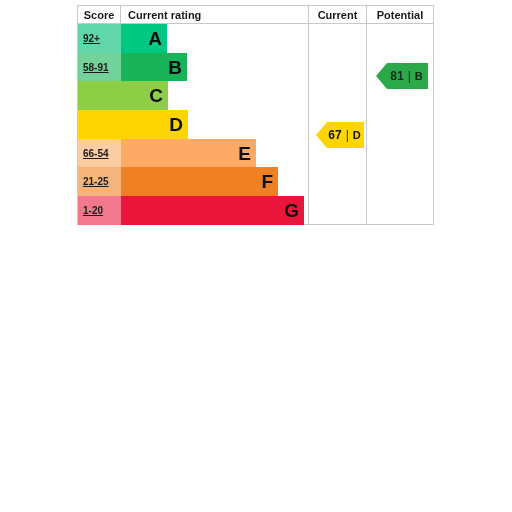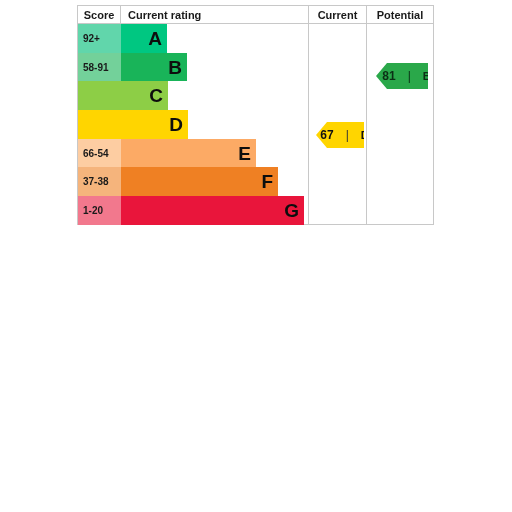--- a/index.html
+++ b/index.html
@@ -98,41 +98,42 @@
   .score-cell {
     width: 43px;
     min-width: 43px;
     display: flex;
     align-items: center;
     padding-left: 5px;
     box-sizing: border-box;
     font-size: 10px;
     font-weight: bold;
     color: #1a1a1a;
+    text-decoration: underline;
   }
   .band-bar {
     display: flex;
     align-items: center;
     justify-content: flex-end;
     padding-right: 5px;
     box-sizing: border-box;
     font-size: 19px;
     font-weight: bold;
     color: #0d0d0d;
     line-height: 1;
   }
 
   
   .marker {
     position: absolute;
     height: 26px;
     display: flex;
     align-items: center;
     justify-content: center;
-    gap: 12px;
+    gap: 4px;
     padding-left: 9px;
     box-sizing: border-box;
     clip-path: polygon(0% 50%, 11px 0%, 100% 0%, 100% 100%, 11px 100%);
     font-weight: bold;
     color: #111111;
   }
   .marker .m-score {
     font-size: 12px;
   }
   .marker .m-sep {
@@ -181,21 +182,21 @@
             <div class="band-bar" style="background: rgb(141, 206, 70); width: 90px;">C</div>
           </div>
           <div class="band-row">
             <div class="band-bar" style="background: rgb(255, 213, 0); width: 110px;">D</div>
           </div>
           <div class="band-row">
             <div class="score-cell" style="background: rgb(253, 205, 162);">66-54</div>
             <div class="band-bar" style="background: rgb(252, 170, 101); width: 135px;">E</div>
           </div>
           <div class="band-row">
-            <div class="score-cell" style="background: rgb(245, 180, 124);">37-38</div>
+            <div class="score-cell" style="background: rgb(245, 180, 124);">21-25</div>
             <div class="band-bar" style="background: rgb(239, 128, 35); width: 157px;">F</div>
           </div>
           <div class="band-row">
             <div class="score-cell" style="background: rgb(242, 120, 141);">1-20</div>
             <div class="band-bar" style="background: rgb(233, 21, 59); width: 183px;">G</div>
           </div>
         </div>
       <div class="col-current">
         <div class="marker marker-current" id="marker-current" style="background: rgb(255, 213, 0);">
           <span class="m-score">67</span>

